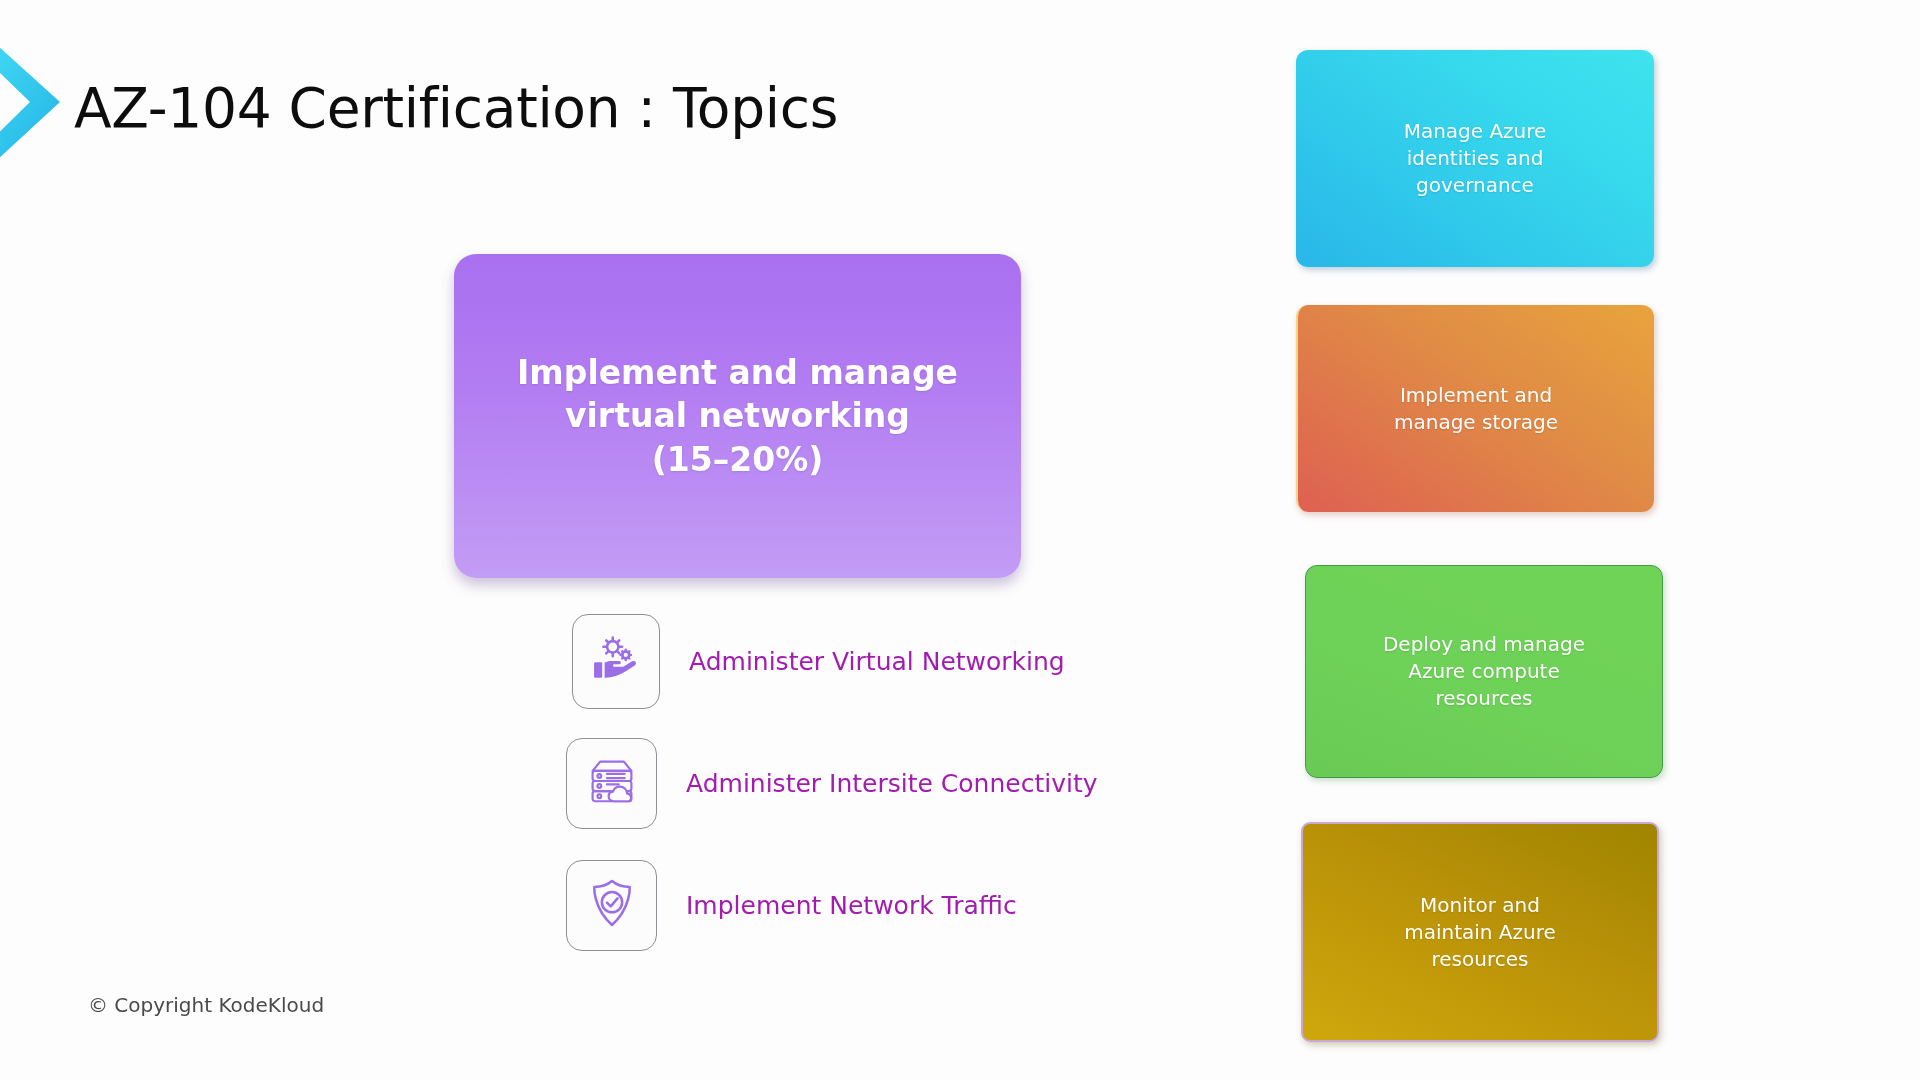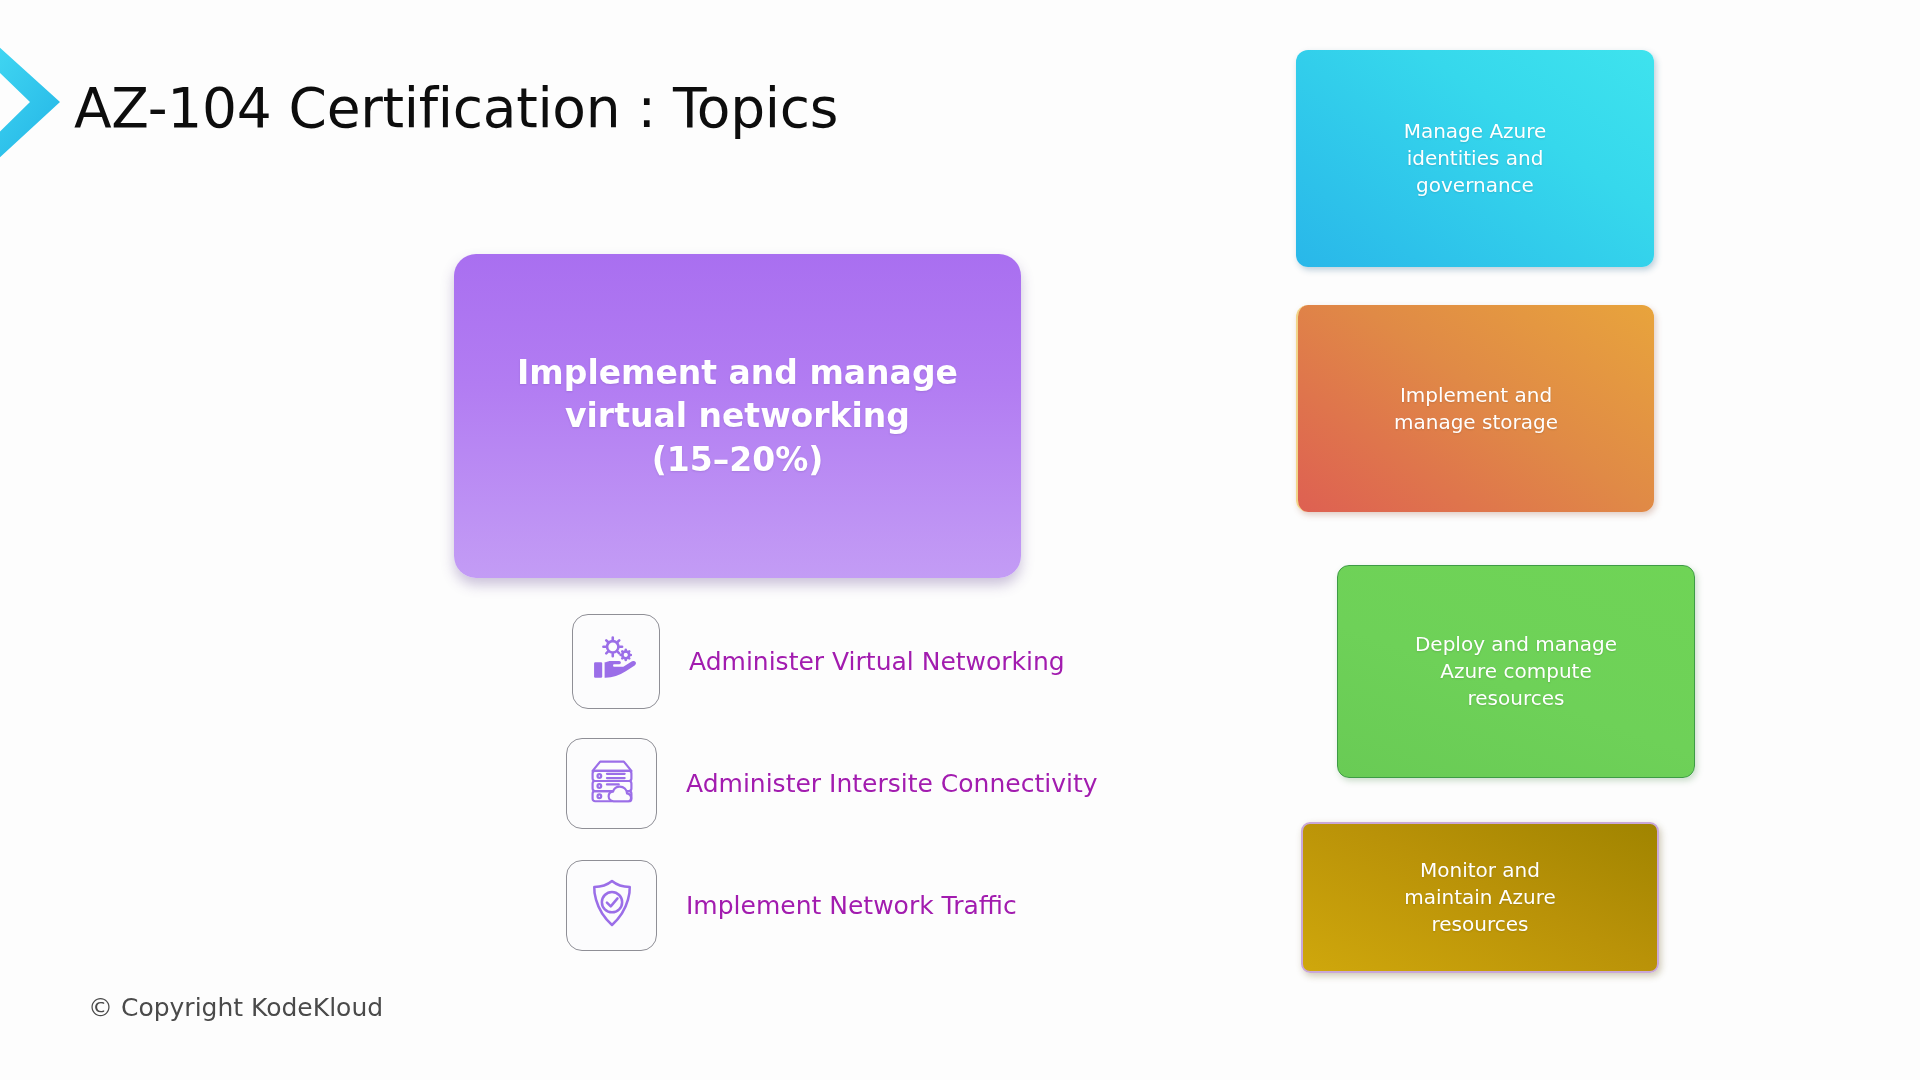--- a/index.html
+++ b/index.html
@@ -147,39 +147,38 @@
   }
   .card-compute {
     left: 1305px;
     top: 565px;
     width: 358px;
     height: 213px;
     border-radius: 12px;
     background: linear-gradient(200deg, #6fd456 0%, #6ed158 55%, #69cb55 100%);
     border: 1.5px solid #3e9b46;
     box-shadow: 2px 3px 6px rgba(60,130,60,0.26);
-    margin-left: 32px;
   }
   .card-monitor {
     left: 1301px;
     top: 822px;
     width: 358px;
-    height: 151px;
+    height: 220px;
     border-radius: 9px;
     background: linear-gradient(205deg, #a08400 0%, #b99208 45%, #cfa70c 100%);
     border: 2px solid #c9a8d8;
     box-shadow: 2px 3px 7px rgba(110,90,30,0.32);
   }
 
   
   .copyright {
     position: absolute;
     left: 88px;
     top: 993px;
-    font-size: 25px;
+    font-size: 20px;
     color: #4a4a4a;
     font-family: "DejaVu Sans", sans-serif;
   }
 </style>
 </head>
 <body>
 
 <div class="slide">
 
   <div class="chevron">

